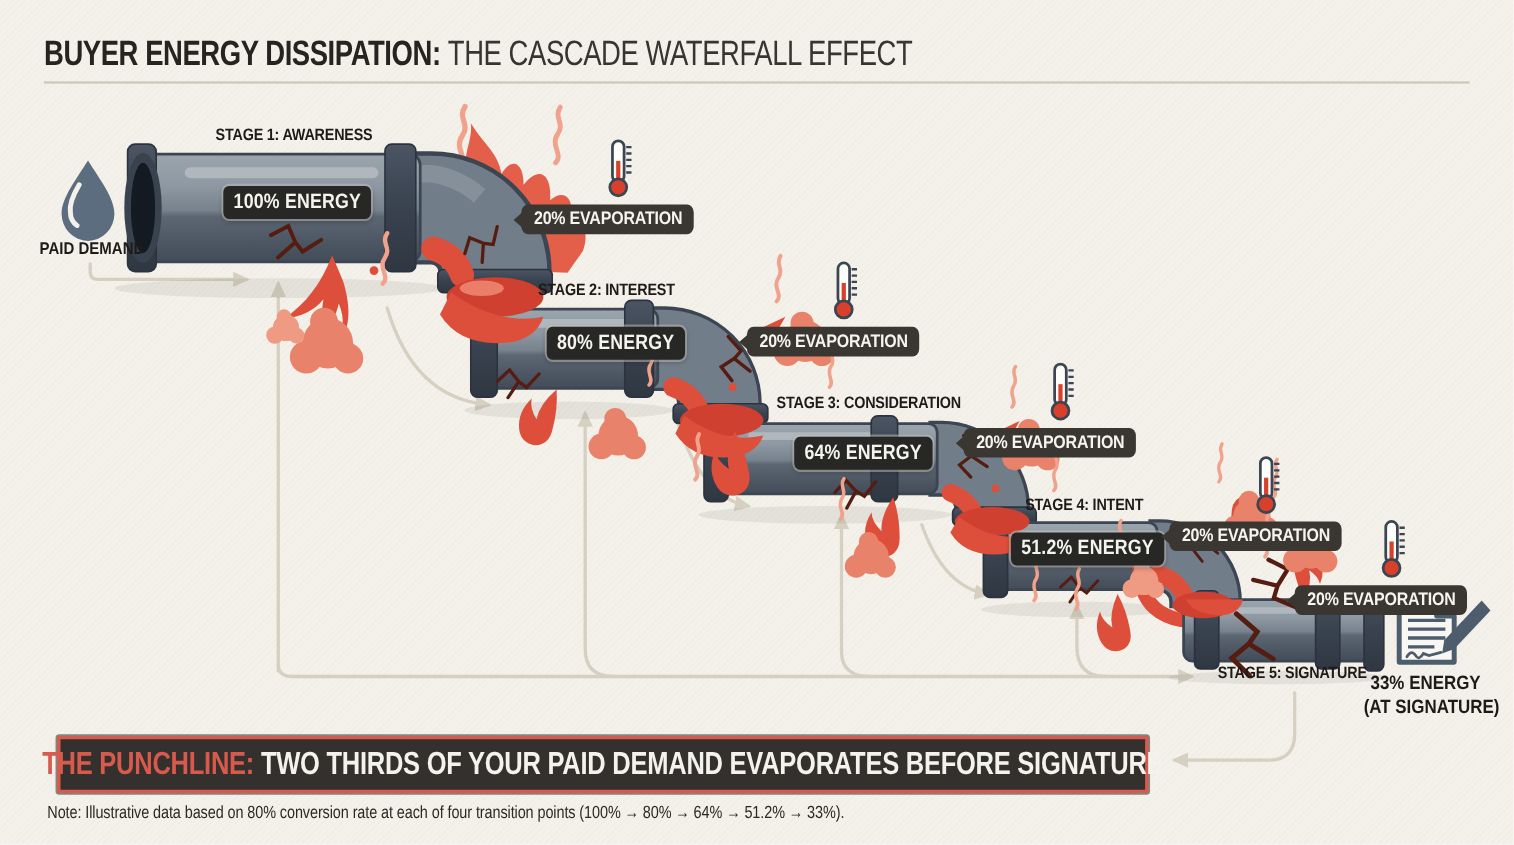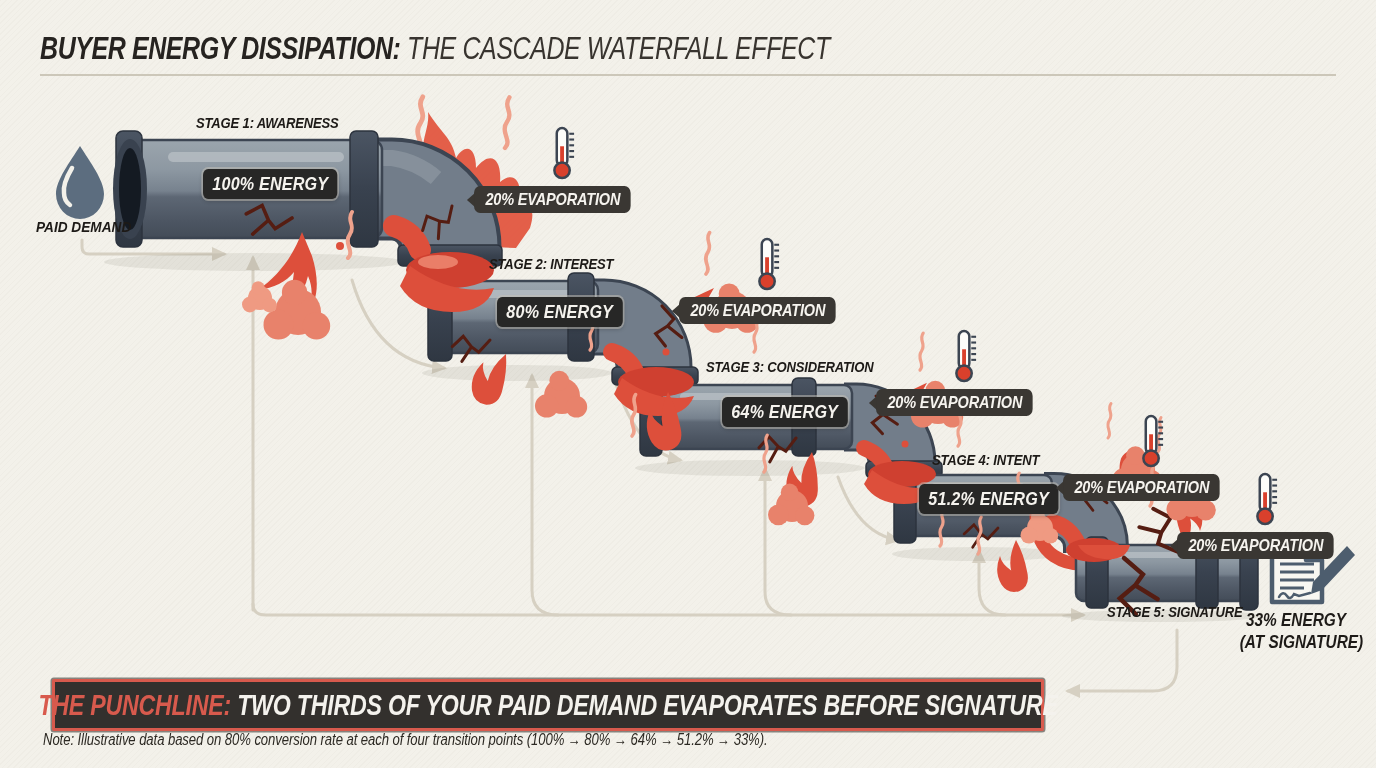--- a/index.html
+++ b/index.html
@@ -2,21 +2,20 @@
 <html><head>
 <meta charset="utf-8">
 <style>
   html,body{margin:0;padding:0;}
   .canvas{
     position:relative; width:1376px; height:768px; overflow:hidden;
     background:#f3f1ea;
     background-image:repeating-linear-gradient(135deg, rgba(120,110,90,.03) 0 1px, transparent 1px 4px);
     font-family:"Liberation Sans","DejaVu Sans",sans-serif;
     color:#28251f;
-    font-style:italic;
   }
   
   .title{
     position:absolute; left:40px; top:30px; margin:0; white-space:nowrap;
     font-size:32px; letter-spacing:-.5px;
     transform:scaleX(.78); transform-origin:left center;
   }
   .title .tb{font-weight:700; color:#262320;}
   .title .tl{font-weight:400; color:#38342f;}
   .rule{position:absolute; left:40px; top:74px; width:1296px; height:2px; background:#ccc7b9;}
@@ -66,21 +65,21 @@
   .final{
     position:absolute; left:1232px; top:610px; width:128px; text-align:center;
     font-weight:700; font-size:17.5px; line-height:1.25; color:#1d1a17; white-space:nowrap;
     transform:scaleX(.88); transform-origin:center;
   }
   
   .punch{
     position:absolute; left:52px; top:669px; width:992px; height:52px; box-sizing:border-box;
     background:#33302d; border:3px solid #d85a4d; border-radius:2px;
     box-shadow:0 0 0 1.5px rgba(45,40,35,.55);
-    display:flex; align-items:center; justify-content:center;margin-top:10px;
+    display:flex; align-items:center; justify-content:center;
   }
   .punch-in{white-space:nowrap; font-weight:700; font-size:29px; letter-spacing:-.3px;
     transform:scaleX(.8); transform-origin:center;}
   .punch-in .pr{color:#d85a4d;}
   .punch-in .pw{color:#f4f2ed;}
   
   .note{
     position:absolute; left:43px; top:731px; white-space:nowrap;
     font-size:16px; font-weight:400; color:#2c2923; letter-spacing:-.1px;
     transform:scaleX(.82); transform-origin:left center;

